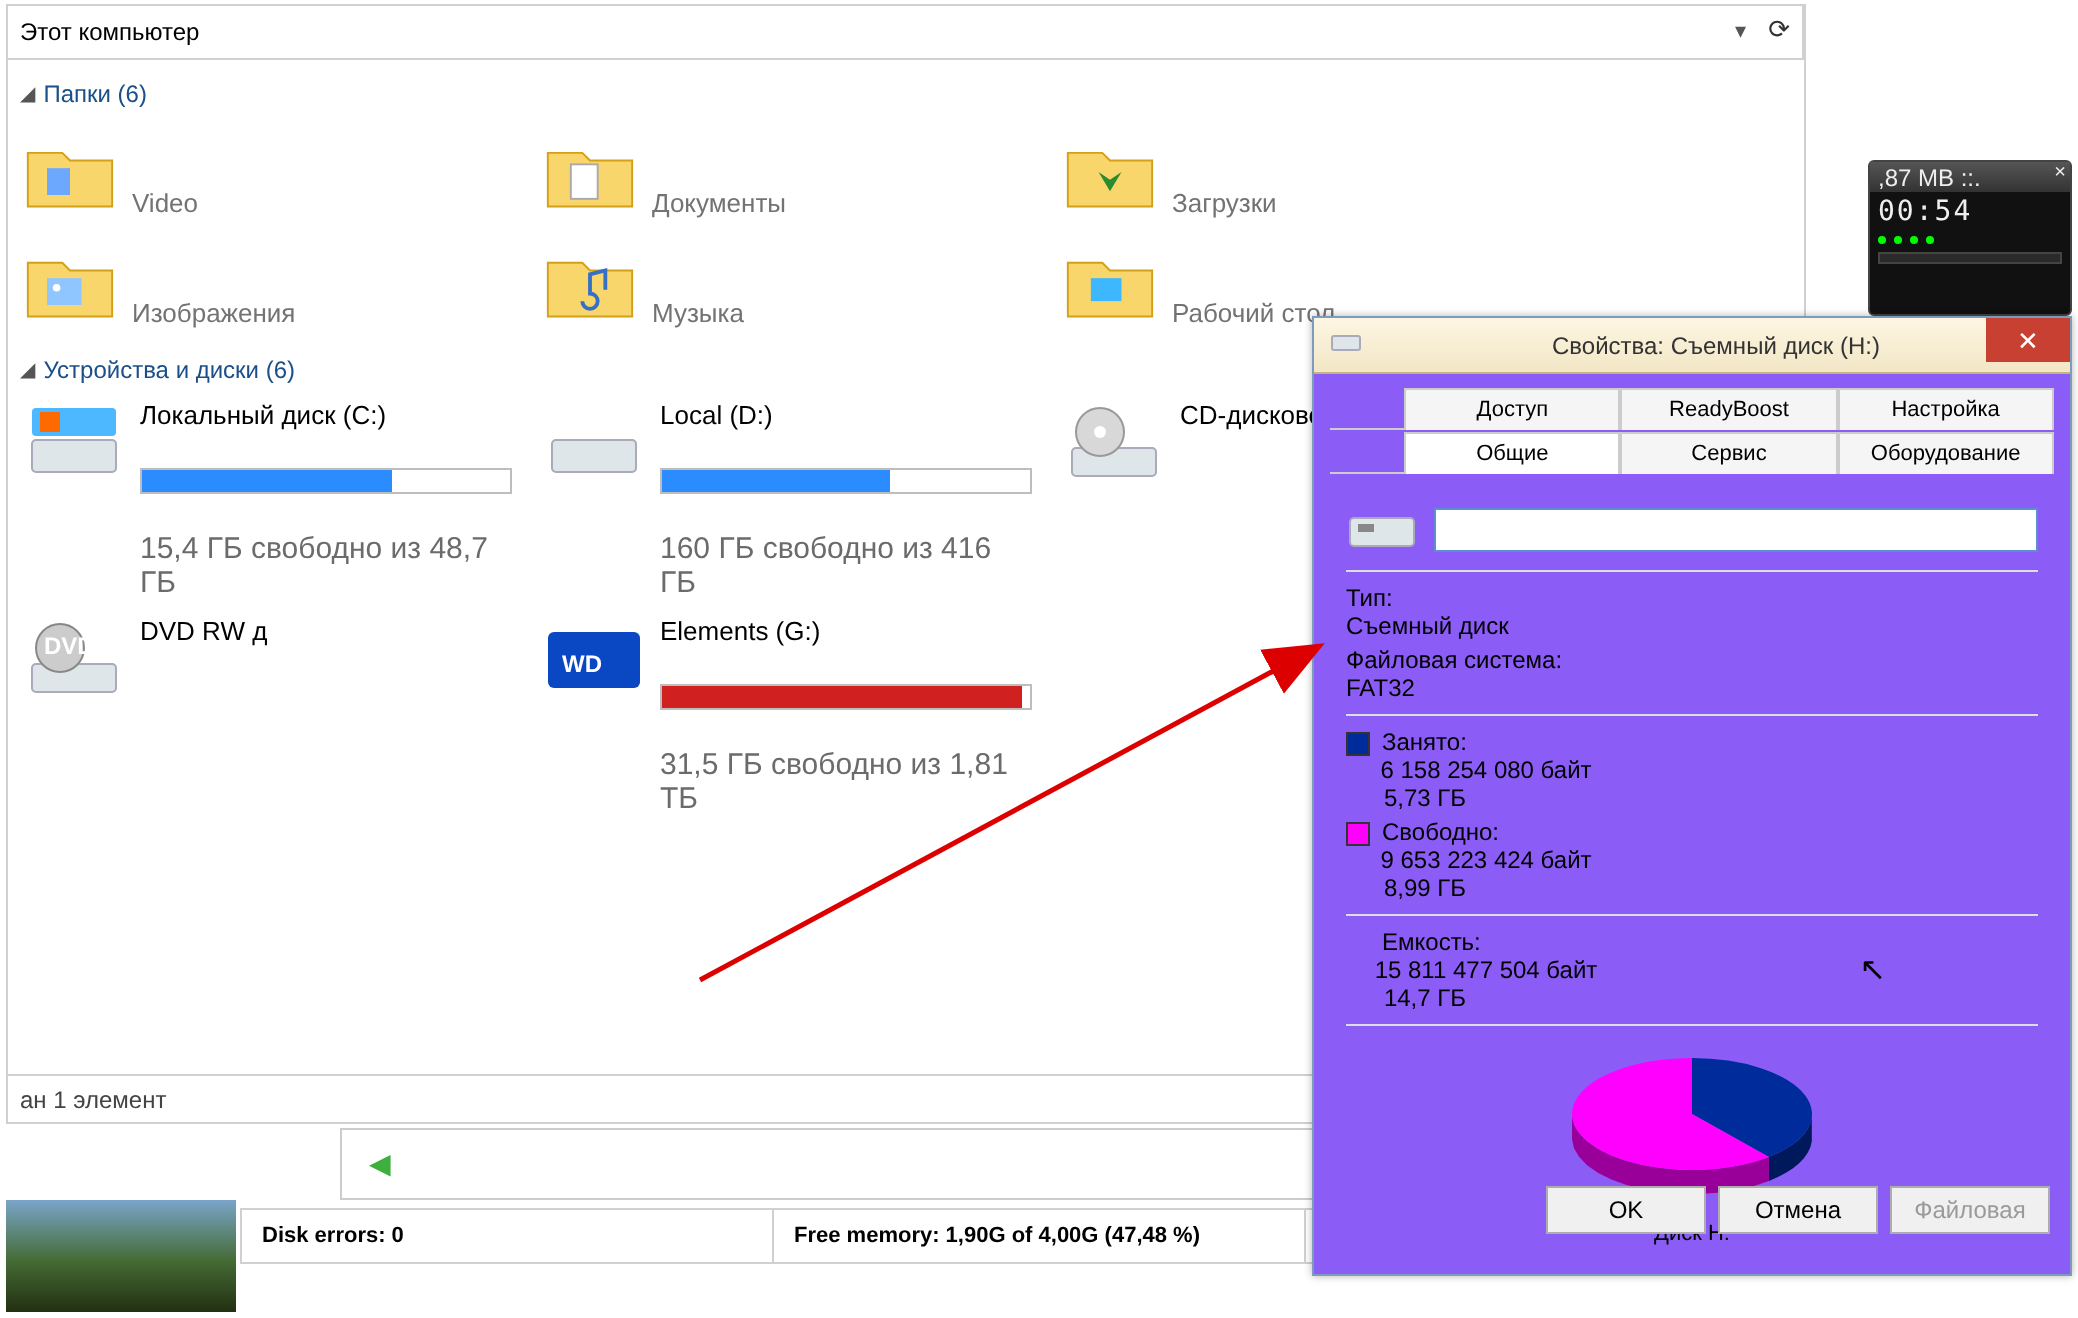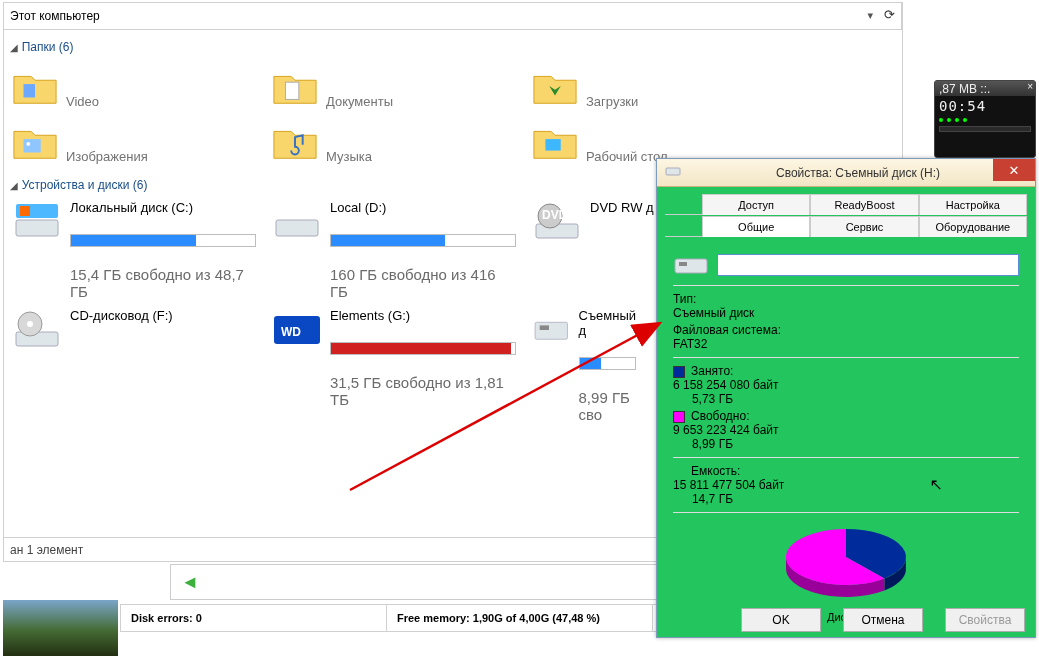--- a/index.html
+++ b/index.html
@@ -62,48 +62,48 @@
   
   .gadget{position:absolute;right:3px;top:80px;width:102px;height:78px;background:#111;border:1px solid #444;border-radius:3px;color:#eee;margin-left:29px;}
   .gadget .title{background:linear-gradient(#555,#333);height:15px;font-size:9px;display:flex;align-items:center;padding:0 4px;position:relative;}
   .gadget .title .close{position:absolute;right:2px;top:0;font-size:10px;}
   .gadget .clock{font-family:monospace;font-size:14px;letter-spacing:1px;padding:2px 4px;}
   .gadget .leds{display:flex;gap:4px;padding:2px 4px;}
   .gadget .leds span{width:4px;height:4px;background:#0f0;border-radius:50%;}
   .gadget .prog{height:6px;margin:2px 4px;background:#2a2a2a;border:1px solid #444;}
 
   
-  .props{position:absolute;right:3px;top:158px;width:380px;height:480px;border:1px solid #7c9bbd;background:#22c55e;box-shadow:0 0 4px rgba(0,0,0,.3);margin-left:12px;}
+  .props{position:absolute;right:3px;top:158px;width:380px;height:480px;border:1px solid #7c9bbd;background:#8b5cf6;box-shadow:0 0 4px rgba(0,0,0,.3);margin-left:12px;}
   .props-title{height:28px;background:linear-gradient(#fdf6e3,#f2e6c5);display:flex;align-items:center;padding:0 8px;gap:8px;position:relative;border-bottom:1px solid #c8b37a;}
   .props-title .ttxt{flex:1;text-align:center;font-size:12px;color:#333;}
   .props-title .closebtn{position:absolute;right:0;top:0;width:42px;height:22px;background:#c84031;color:#fff;display:flex;align-items:center;justify-content:center;font-size:13px;}
 
   .tabs-row{display:flex;border-bottom:1px solid var(--tab-border);margin:6px 8px 0 8px;padding-left:37px;}
   .tab{flex:1;text-align:center;padding:4px 0;font-size:11px;border:1px solid var(--tab-border);border-bottom:none;background:#f5f5f5;position:relative;top:1px;}
   .tab.selected{background:#fff;z-index:2;}
 
   .props-body{padding:8px 16px;}
   .prow{display:flex;align-items:center;gap:8px;margin:6px 0;}
   .disk-glyph{width:36px;height:28px;display:flex;align-items:center;justify-content:center;}
   .name-input{flex:1;height:22px;border:1px solid #5a8fd6;}
   hr.thin{border:none;border-top:1px solid #ddd;margin:6px 0;}
   .kv{display:flex;font-size:12px;margin:3px 0;flex-direction:column;}
   .kv .k{width:120px;}
-  .kv .v1{width:140px;text-align:left;}
+  .kv .v1{width:140px;text-align:center;}
   .kv .v2{width:60px;text-align:right;}
   .sw{width:12px;height:12px;display:inline-block;border:1px solid #333;margin-right:6px;vertical-align:middle;}
   .sw.blue{background:var(--diskblue);}
   .sw.mag{background:var(--magenta);}
 
   .pie-wrap{text-align:center;margin-top:10px;}
   .pie{width:150px;height:80px;margin:0 auto;}
   .pie svg{width:100%;height:100%;}
   .pie-label{margin-top:8px;font-size:11px;}
 
-  .props-btns{position:absolute;bottom:5px;right:10px;display:flex;gap:22px;}
+  .props-btns{position:absolute;bottom:20px;right:10px;display:flex;gap:6px;}
   .props-btns button{width:80px;height:24px;border:1px solid #adadad;background:#f0f0f0;font-size:12px;}
   .props-btns button.disabled{color:#9a9a9a;}
 
   .cursor-arrow{position:absolute;right:96px;top:475px;font-size:16px;color:#000;}
 
   
   .red-arrow{position:absolute;left:0;top:0;width:1039px;height:659px;pointer-events:none;}
 </style>
 </head>
 <body>
@@ -203,73 +203,58 @@
             <div class="fill" style="width:62%"></div>
           </div>
         <div class="drive-sub">160 ГБ свободно из 416 ГБ</div>
       </div>
     </div>
 
     <div class="drive">
       <div class="drive-ico">
           <svg viewBox="0 0 50 44">
             <rect x="4" y="24" width="42" height="14" rx="2" fill="#dfe6ea" stroke="#aab"></rect>
+            <circle cx="18" cy="16" r="12" fill="#d8d8d8" stroke="#999"></circle>
+            <circle cx="18" cy="16" r="3" fill="#fff"></circle>
+          </svg>
+        </div>
+      <div class="drive-info">
+        <div class="drive-name">CD-дисковод (F:)</div>
+      </div>
+    </div>
+
+    <div class="drive">
+      <div class="drive-ico">
+          <svg viewBox="0 0 50 44">
+            <rect x="4" y="24" width="42" height="14" rx="2" fill="#dfe6ea" stroke="#aab"></rect>
             <circle cx="18" cy="16" r="12" fill="#ccc" stroke="#888"></circle>
             <text x="10" y="19" font-size="7" fill="#fff" font-weight="bold">DVD</text>
           </svg>
         </div>
       <div class="drive-info">
         <div class="drive-name">DVD RW д</div>
-      </div>
-    </div>
-
-    <div class="drive">
-      <div class="drive-ico">
-          <svg viewBox="0 0 50 44">
-            <rect x="4" y="24" width="42" height="14" rx="2" fill="#dfe6ea" stroke="#aab"></rect>
-            <circle cx="18" cy="16" r="12" fill="#d8d8d8" stroke="#999"></circle>
-            <circle cx="18" cy="16" r="3" fill="#fff"></circle>
-          </svg>
-        </div>
-      <div class="drive-info">
-        <div class="drive-name">CD-дисковод (F:)</div>
       </div>
     </div>
 
     <div class="drive">
       <div class="drive-ico">
           <svg viewBox="0 0 50 44">
             <rect x="2" y="8" width="46" height="28" rx="3" fill="#0a47c2"></rect>
             <text x="9" y="28" font-size="16" font-weight="bold" fill="#fff">WD</text>
           </svg>
         </div>
       <div class="drive-info">
         <div class="drive-name">Elements (G:)</div>
         <div class="drive-bar red">
             <div class="fill" style="width:98%"></div>
           </div>
         <div class="drive-sub">31,5 ГБ свободно из 1,81 ТБ</div>
       </div>
     </div>
 
-    <div class="drive" style="width:120px">
-      <div class="drive-ico">
-          <svg viewBox="0 0 50 44">
-            <rect x="4" y="12" width="42" height="22" rx="2" fill="#dfe6ea" stroke="#aab"></rect>
-            <rect x="10" y="16" width="12" height="6" fill="#888"></rect>
-          </svg>
-        </div>
-      <div class="drive-info">
-        <div class="drive-name">Съемный д</div>
-        <div class="drive-bar">
-            <div class="fill" style="width:39%"></div>
-          </div>
-        <div class="drive-sub">8,99 ГБ сво</div>
-      </div>
-    </div>
   </div>
 
   <div class="status-row">
     <span>ан 1 элемент</span>
   </div>
 </div>
 
 <div class="goback">
   <span class="arrow">◄</span>
 </div>
@@ -366,21 +351,21 @@
             <path d="M75,34 L113.4581536969416,55.491864124402305 A60,28 0 1 1 74.99999999999999,6 Z" fill="#ff00ff"></path>
           </svg>
       </div>
       <div class="pie-label">Диск H:</div>
     </div>
   </div>
 
   <div class="props-btns">
     <button>OK</button>
     <button>Отмена</button>
-    <button class="disabled">Свойства</button>
+    <button class="disabled">Файловая</button>
   </div>
 </div>
 
 <span class="cursor-arrow">↖</span>
 
 <svg class="red-arrow">
   <defs>
       <marker id="ah" markerWidth="12" markerHeight="12" refX="10" refY="5" orient="auto">
     <path d="M0,0 L12,5 L0,10 z" fill="#d00"></path>
   </marker>

